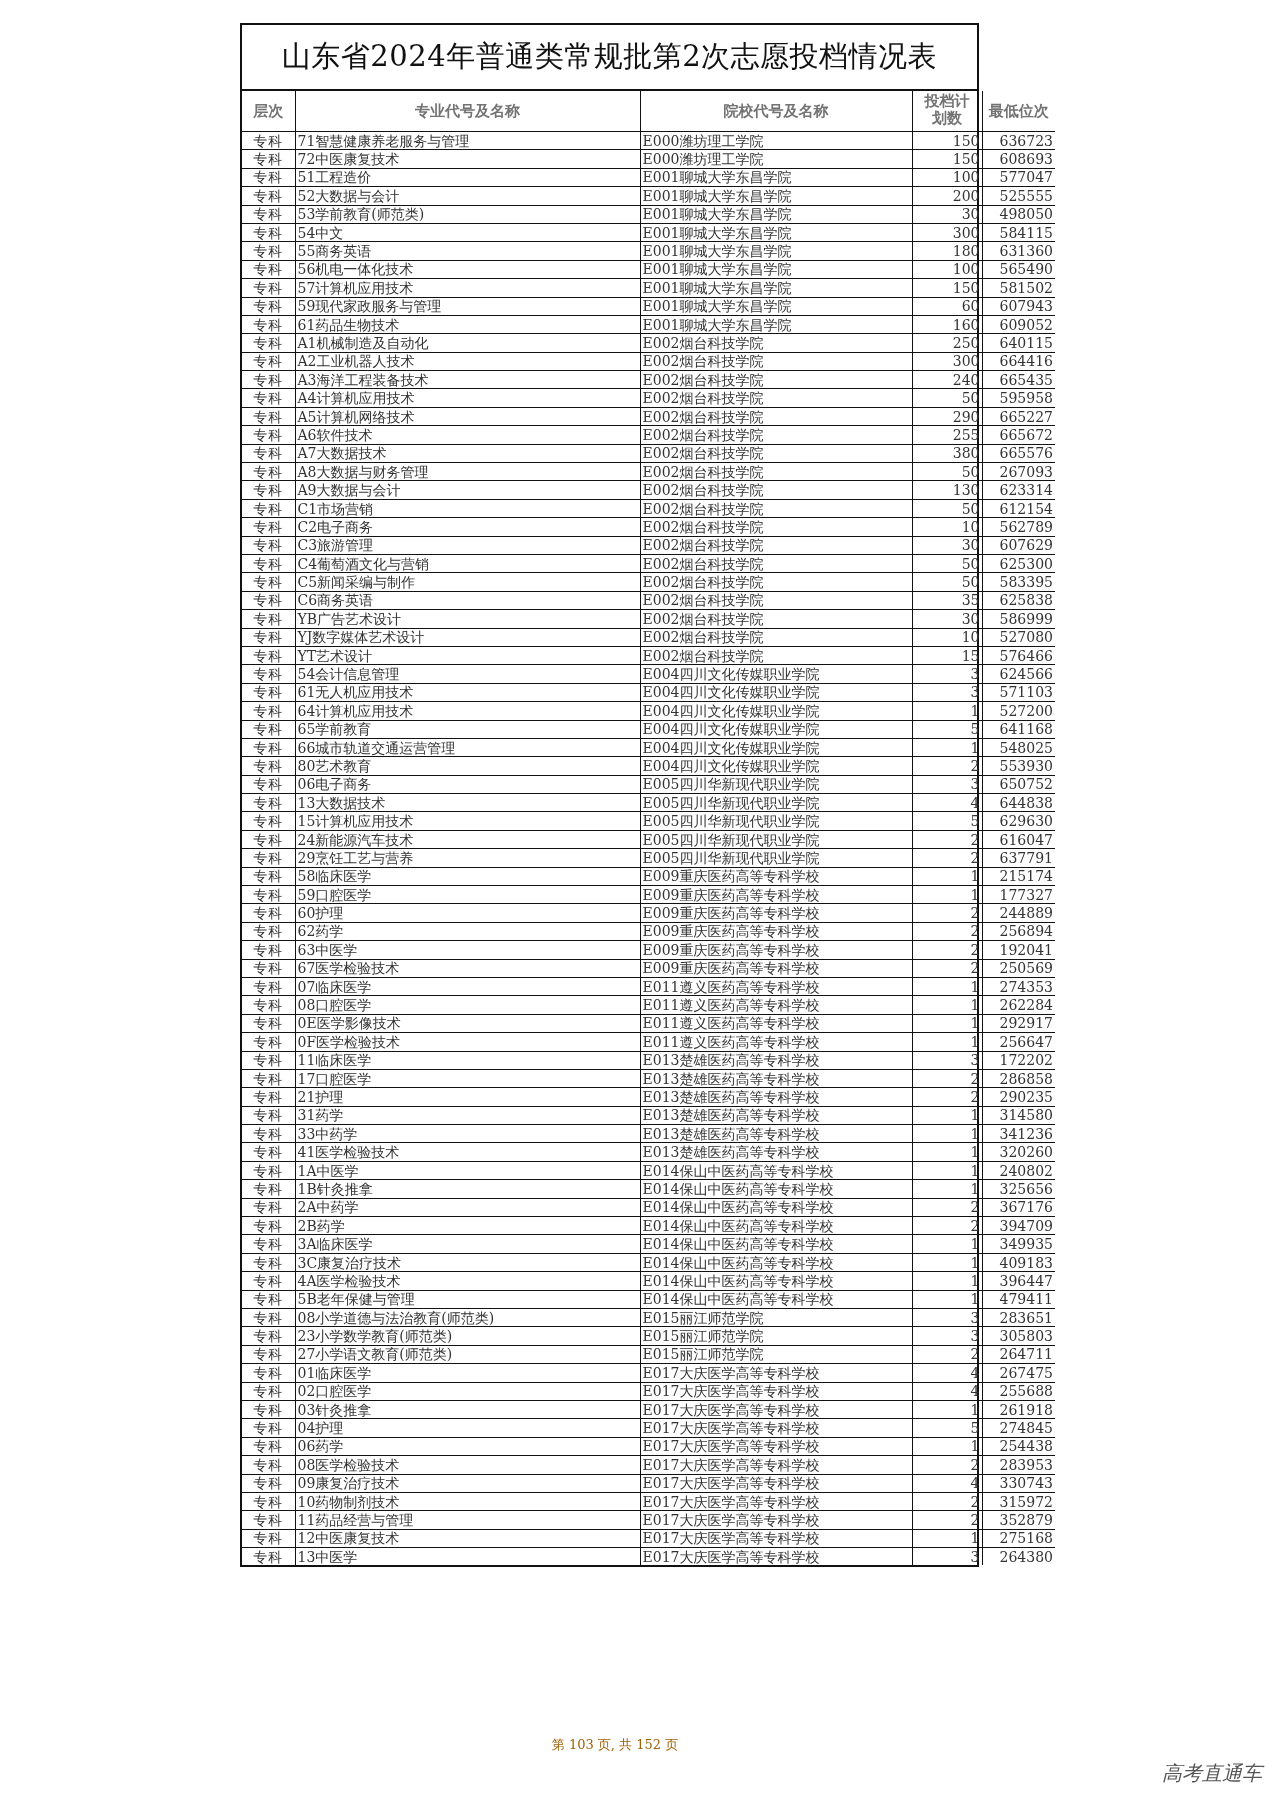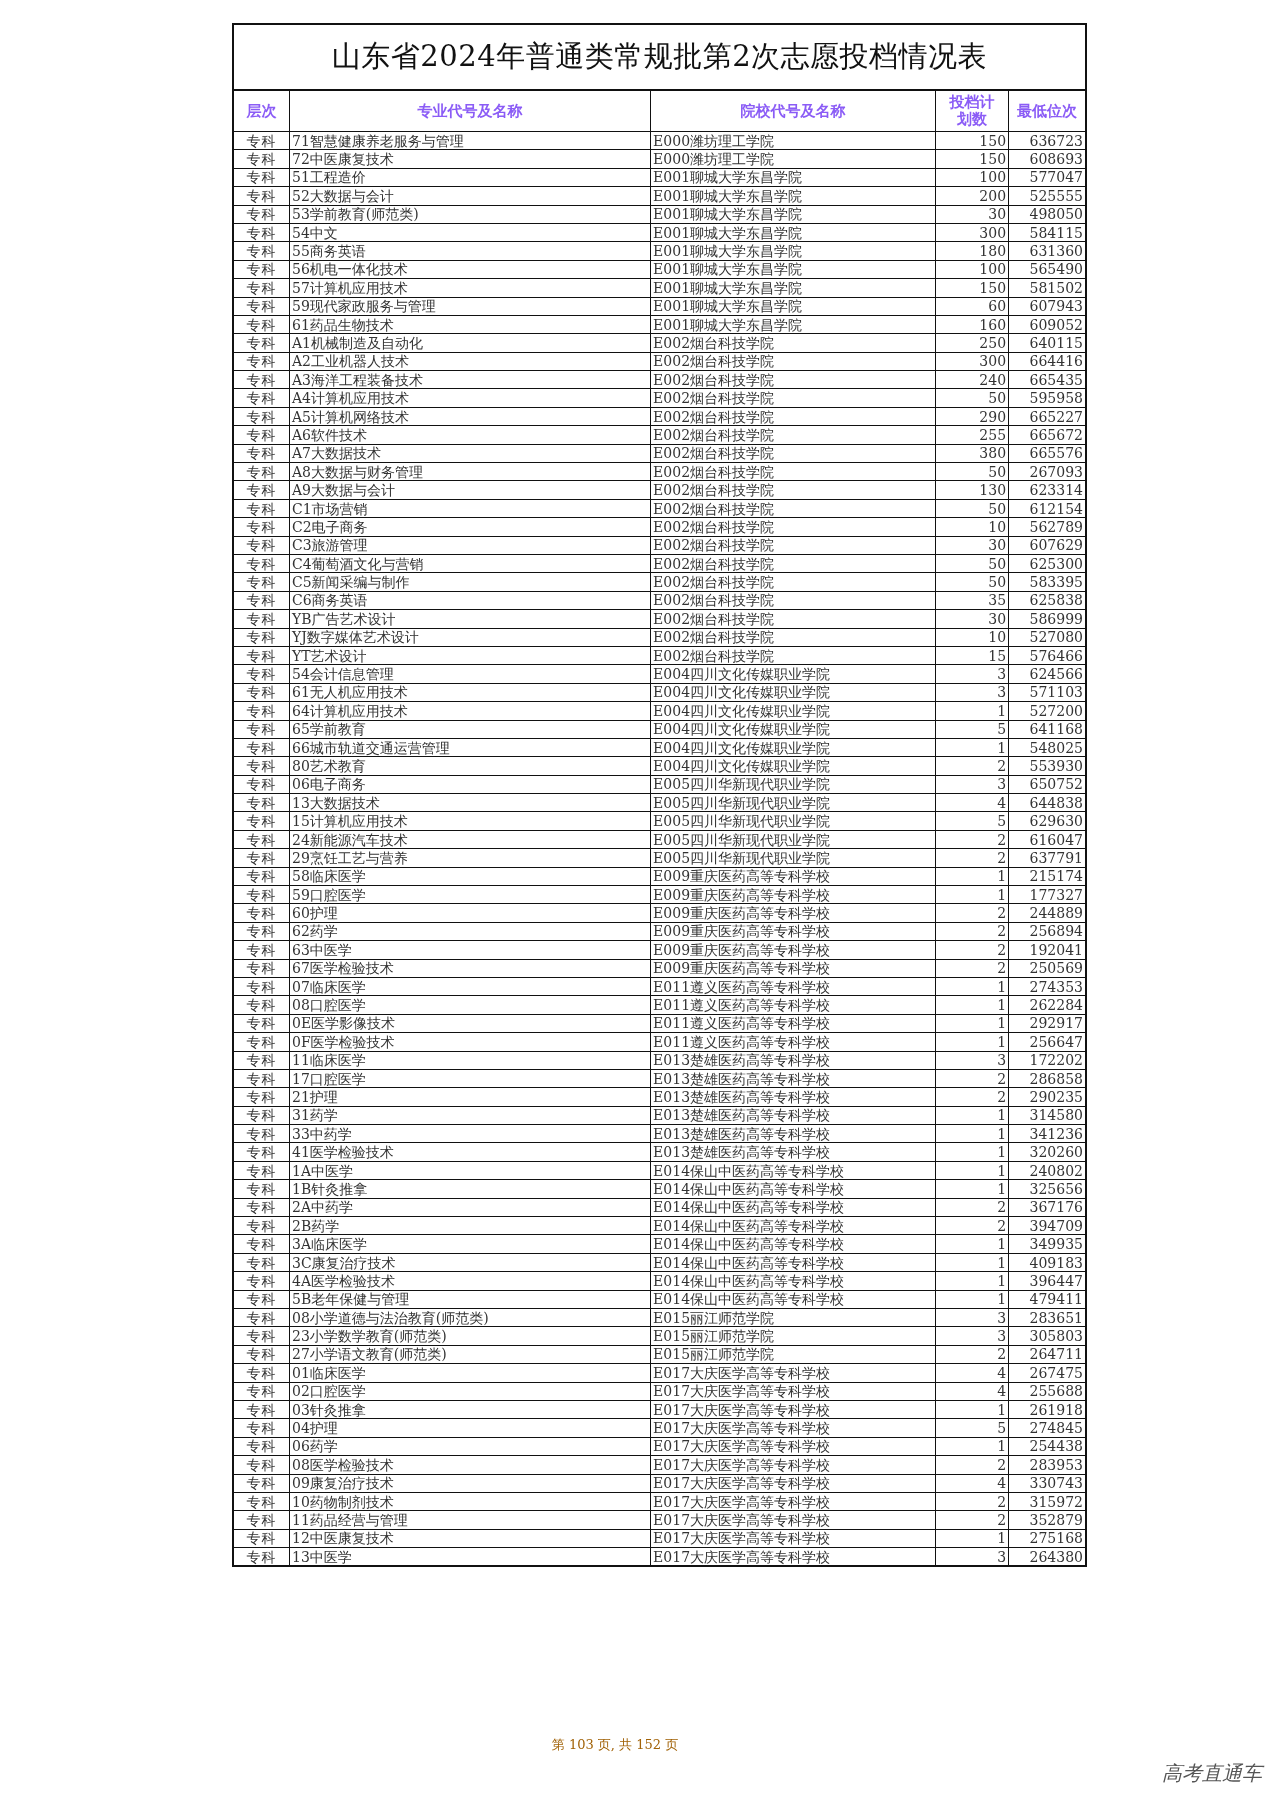--- a/index.html
+++ b/index.html
@@ -1,29 +1,29 @@
 <!DOCTYPE html>
 <html><head>
 <meta charset="utf-8">
 <style>
   html, body { margin: 0; padding: 0; background: #ffffff; }
   body { width: 1280px; height: 1811px; position: relative; overflow: hidden;
          font-family: "DejaVu Serif", "Liberation Serif", serif; color: #1a1a1a; }
-  .sheet { position: absolute; left: 232px; top: 23px; width: 855px;
+  .sheet { position: absolute; left: 240px; top: 23px; width: 739px;
            border: 2px solid #111; box-sizing: border-box; }
   .title-row { height: 64px; border-bottom: 2px solid #111; display: flex;
                align-items: center; justify-content: center;
                font-size: 29px; color: #111; letter-spacing: 0.5px; }
   table { border-collapse: collapse; width: 100%; table-layout: fixed; }
   th, td { border: 1.5px solid #111; padding: 0 2px; overflow: hidden; white-space: nowrap; }
   tr:first-child th { border-top: none; }
   th:first-child, td:first-child { border-left: none; }
   th:last-child, td:last-child { border-right: none; }
   tbody tr:last-child td { border-bottom: none; }
-  thead th { height: 40px; font-size: 15px; font-weight: bold; color: #8b5cf6;
+  thead th { height: 40px; font-size: 15px; font-weight: bold; color: #737373;
              line-height: 17px; font-family: "DejaVu Sans", "Liberation Sans", sans-serif; }
   tbody td { height: 17.4px; font-size: 14px; line-height: 16px; color: #333; }
   td.c-level { text-align: center; letter-spacing: 1px; }
   td.c-major, td.c-school { text-align: left; }
   td.c-plan, td.c-rank { text-align: right; }
   col.w-level { width: 53px; }
   col.w-major { width: 345px; }
   col.w-school { width: 272px; }
   col.w-plan { width: 70px; }
   col.w-rank { width: 73px; }
@@ -44,21 +44,21 @@
         <col class="w-major">
         <col class="w-school">
         <col class="w-plan">
         <col class="w-rank">
     </colgroup>
     <thead>
       <tr>
         <th>层次</th>
         <th>专业代号及名称</th>
         <th>院校代号及名称</th>
-        <th id="plan-header" style="white-space:pre-line;">投档计
+        <th id="plan-header" style="white-space:pre-line;font-family:Liberation Mono, monospace;">投档计
 划数</th>
         <th>最低位次</th>
       </tr>
     </thead>
     <tbody id="table-body">
         <tr>
           <td class="c-level">专科</td>
           <td class="c-major">71智慧健康养老服务与管理</td>
           <td class="c-school">E000潍坊理工学院</td>
           <td class="c-plan">150</td>

